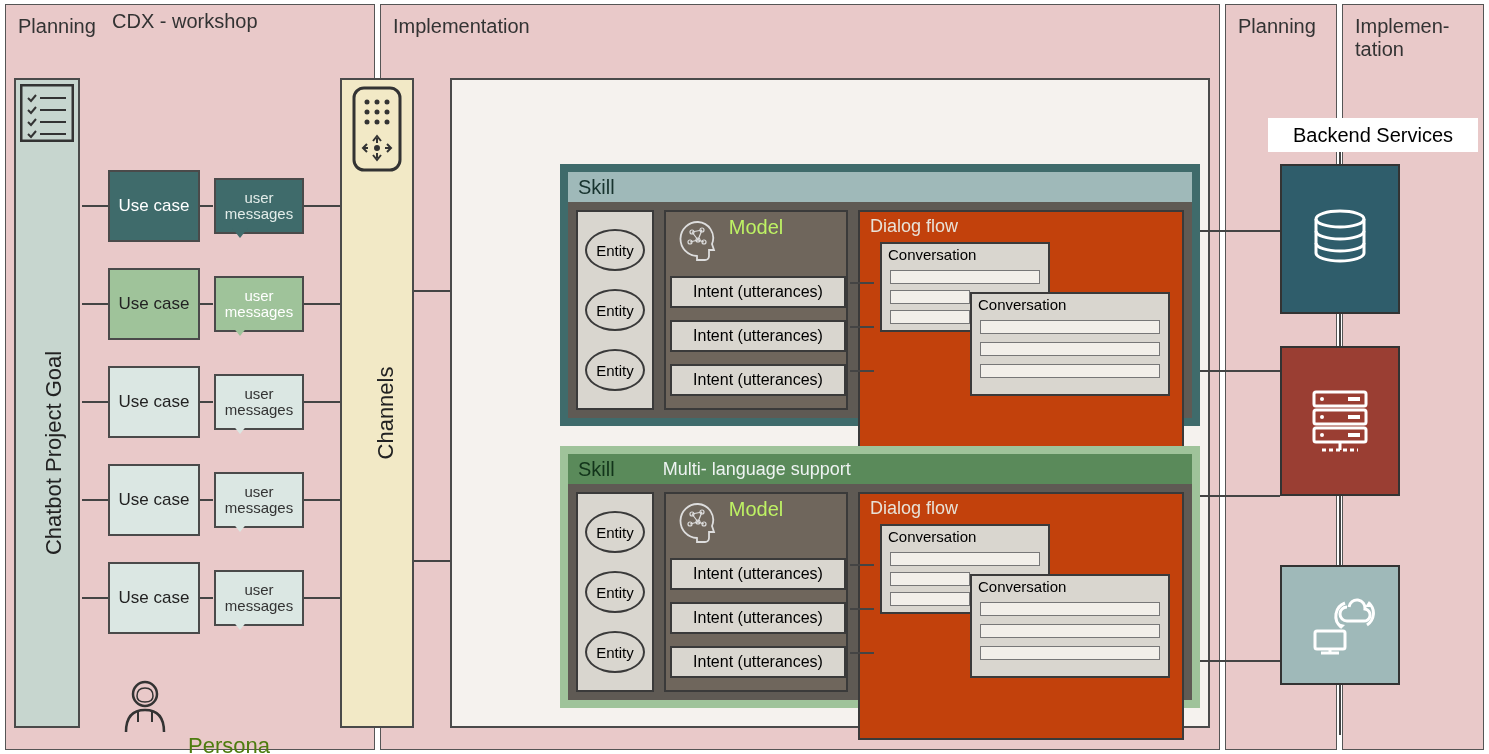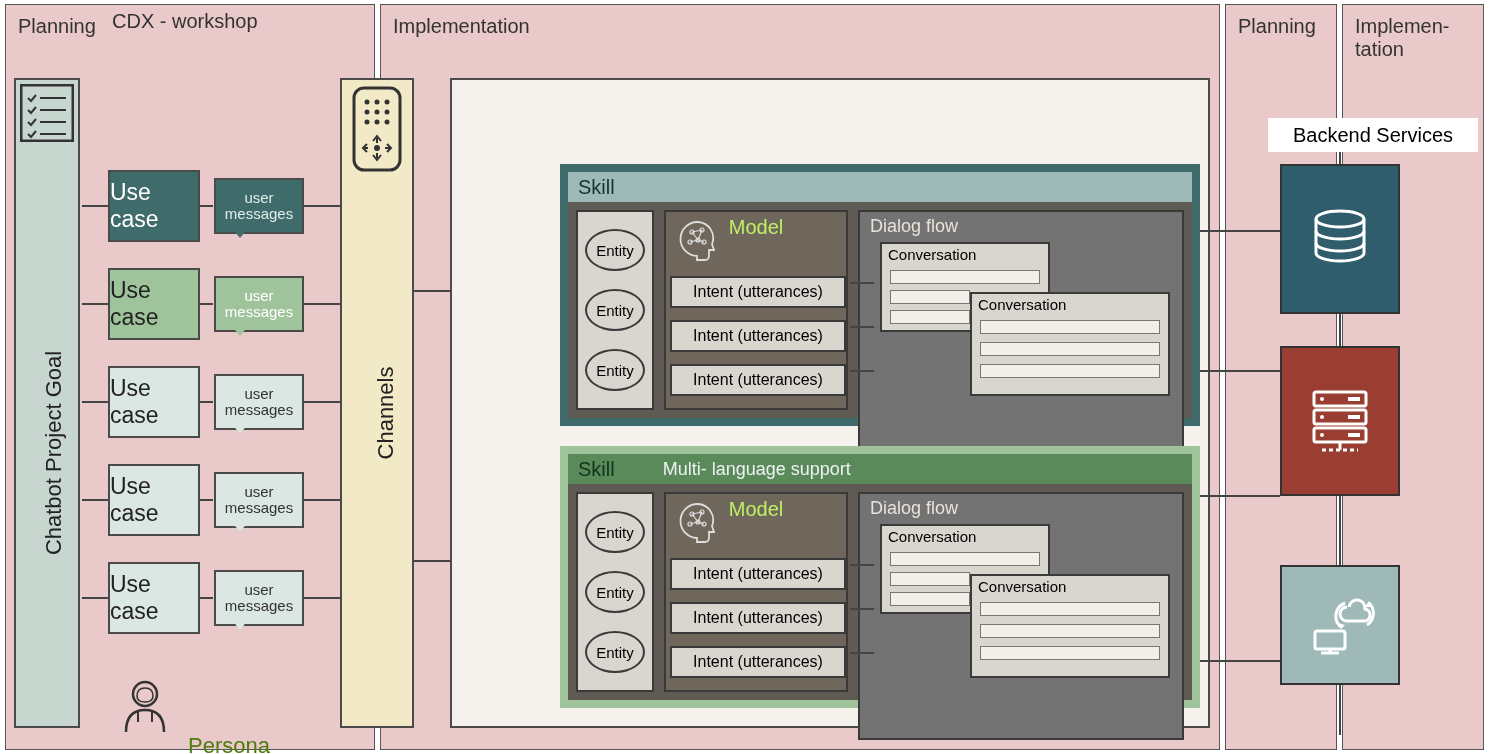--- a/index.html
+++ b/index.html
@@ -31,21 +31,21 @@
   .cdxHeader { position:absolute; left:112px; top:10px; font-size:20px; color:#333;}
   .goalBox {
     position:absolute; left:14px; top:78px; width:66px; height:650px;
     background:#c7d6cf; border:2px solid #4a4a4a;
   }
   .checklistIcon { position:absolute; left:20px; top:84px; width:54px; height:58px; }
   
   .goalLabelAbs { position:absolute; left:-48px; top:440px; transform:rotate(-90deg); font-size:22px; color:#222; white-space:nowrap; }
 
   .useCaseRow { position:absolute; left:108px; display:flex; align-items:center; }
-  .useCase { width:92px; height:72px; border:2px solid #4a4a4a; display:flex; align-items:center; justify-content:center; font-size:23px; color:#222; }
+  .useCase { width:92px; height:72px; border:2px solid #4a4a4a; display:flex; align-items:center; justify-content:center; font-size:17px; color:#222; }
   .uc-dark { background:#3f6b6b; color:#fff;}
   .uc-green { background:#9fc39a;}
   .uc-pale { background:#dbe7e3;}
   .msgBubble {
     position:relative; margin-left:14px; width:90px; height:56px;
     border:2px solid #4a4a4a; display:flex; align-items:center; justify-content:center;
     font-size:15px; text-align:center; line-height:1.05;
   }
   .mb-dark { background:#3f6b6b; color:#e2ece9;}
   .mb-green{ background:#9fc39a; color:#fff;}
@@ -108,21 +108,21 @@
   }
   .modelTitle{ color:#bef264; font-size:20px; text-align:center; padding-top:4px;}
   .aiHead{ position:absolute; left:8px; top:6px;}
   .intentBox{
     position:absolute; left:4px; width:176px; height:32px;
     background:#d9d6cf; border:2px solid #3a3a3a; font-size:16px;
     display:flex; align-items:center; justify-content:center;
   }
   .dflowBox{
     position:absolute; left:290px; top:8px; width:326px; height:248px;
-    background:#737373; border:2px solid #3a3a3a;
+    background:#c2410c; border:2px solid #3a3a3a;
   }
   .dflowTitle{ color:#e8e2d8; font-size:18px; padding:4px 0 0 10px;}
   .convBox{
     position:absolute; background:#d9d6cf; border:2px solid #3a3a3a;
   }
   .convTitle{ font-size:15px; padding:2px 6px;}
   .convBar{ position:absolute; background:#f2efe9; border:1px solid #777; height:14px;}
 
   
   .backendLabel{

